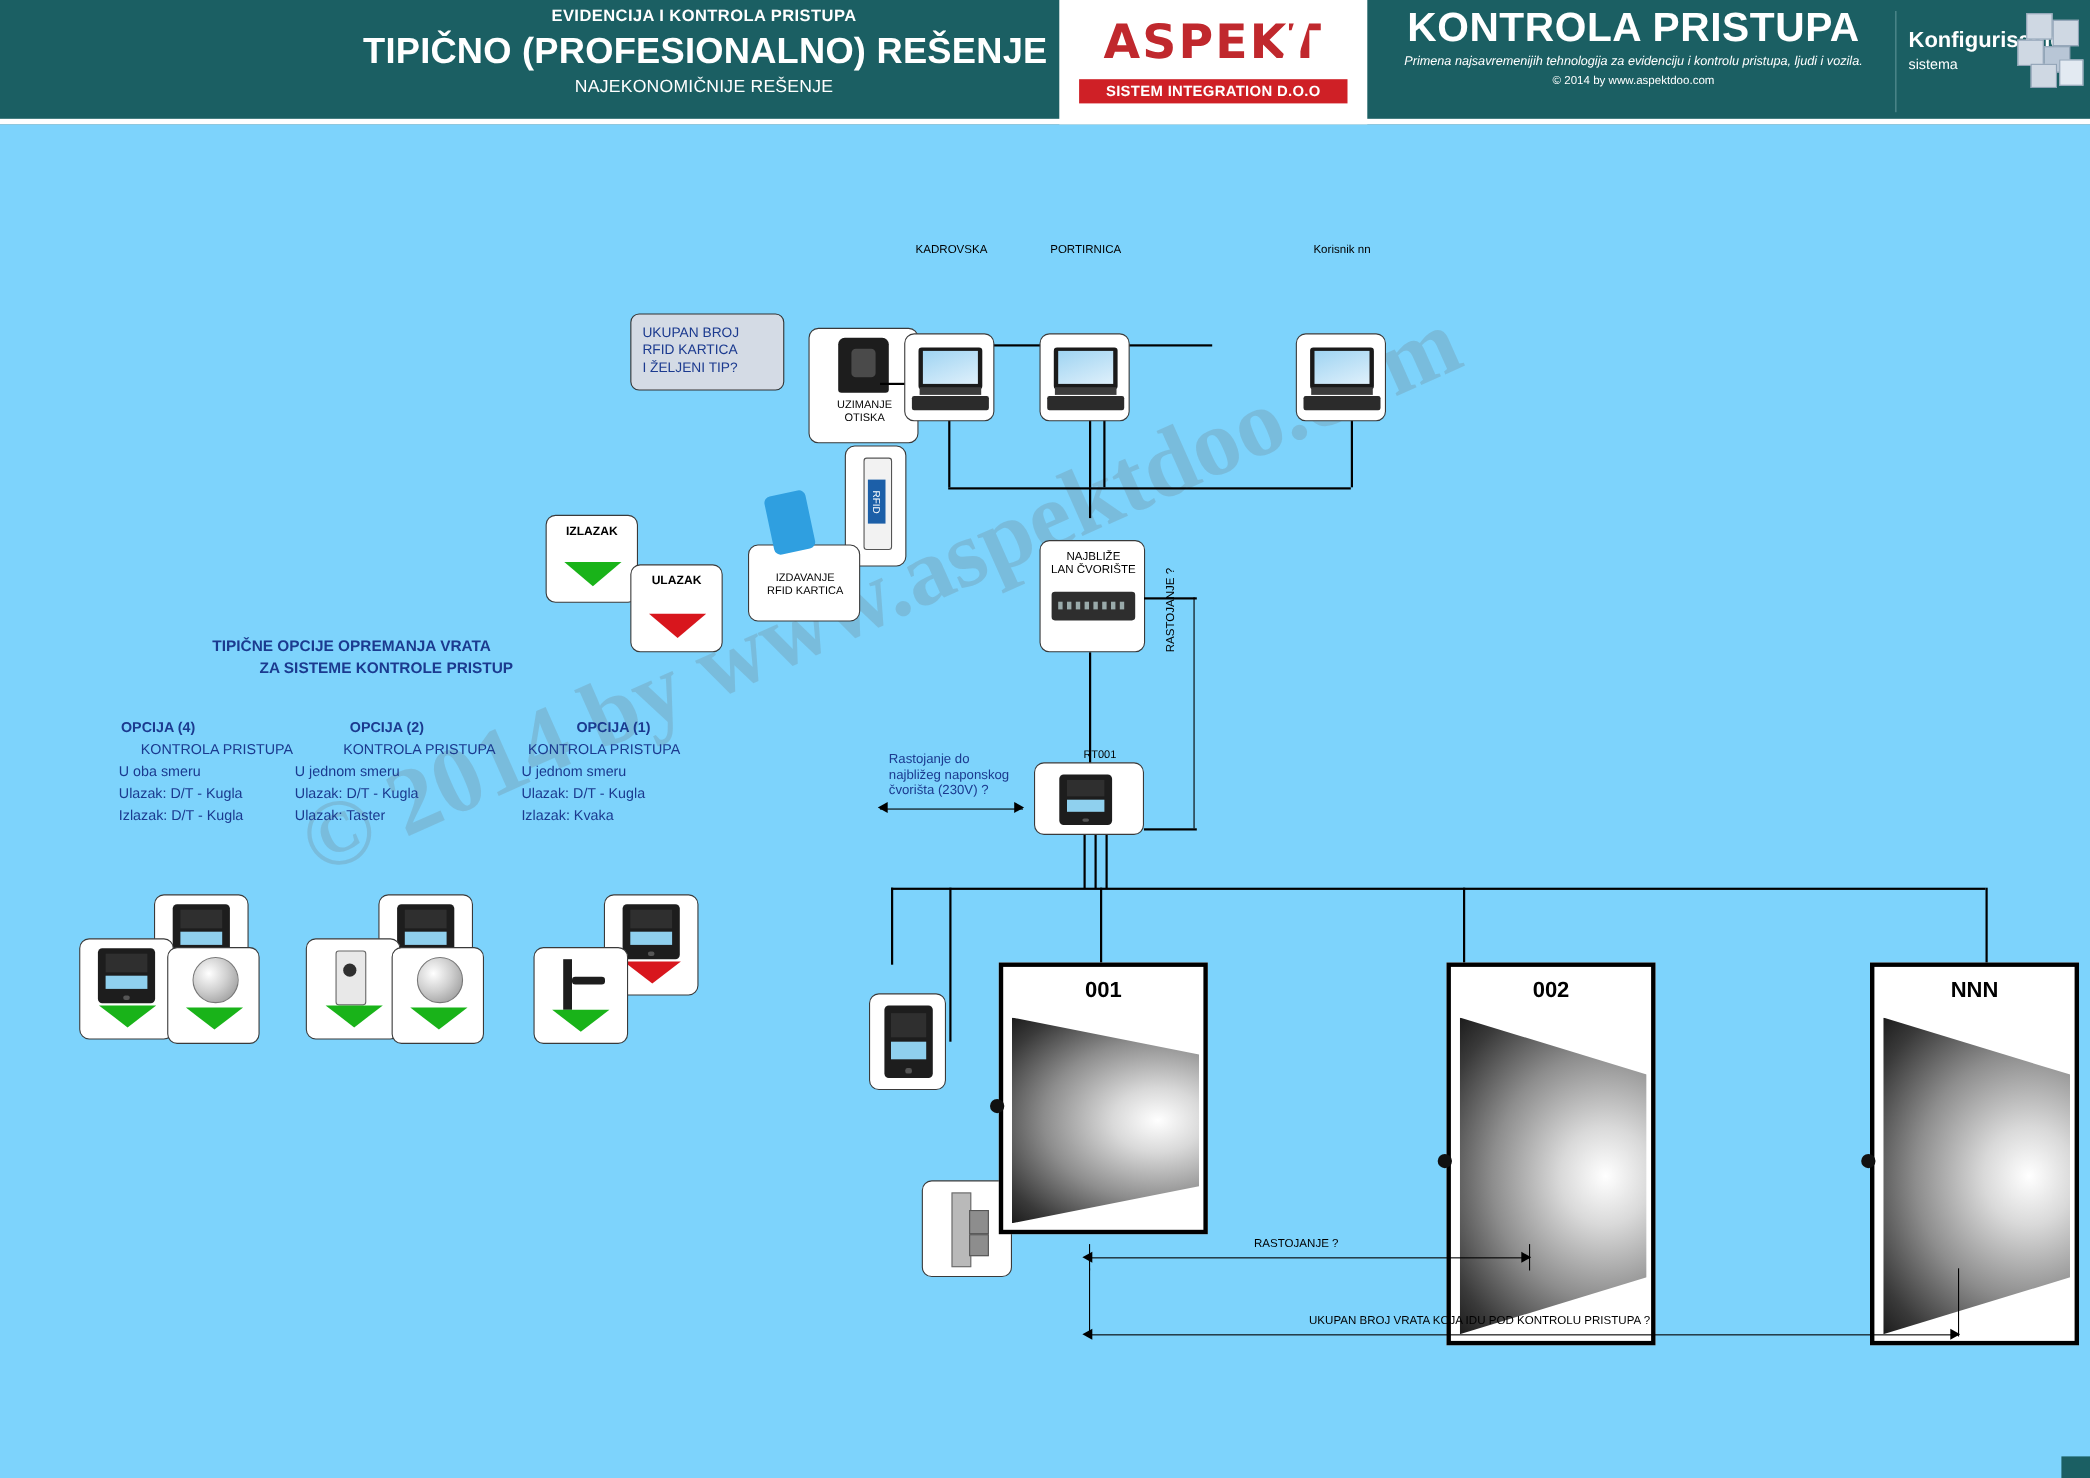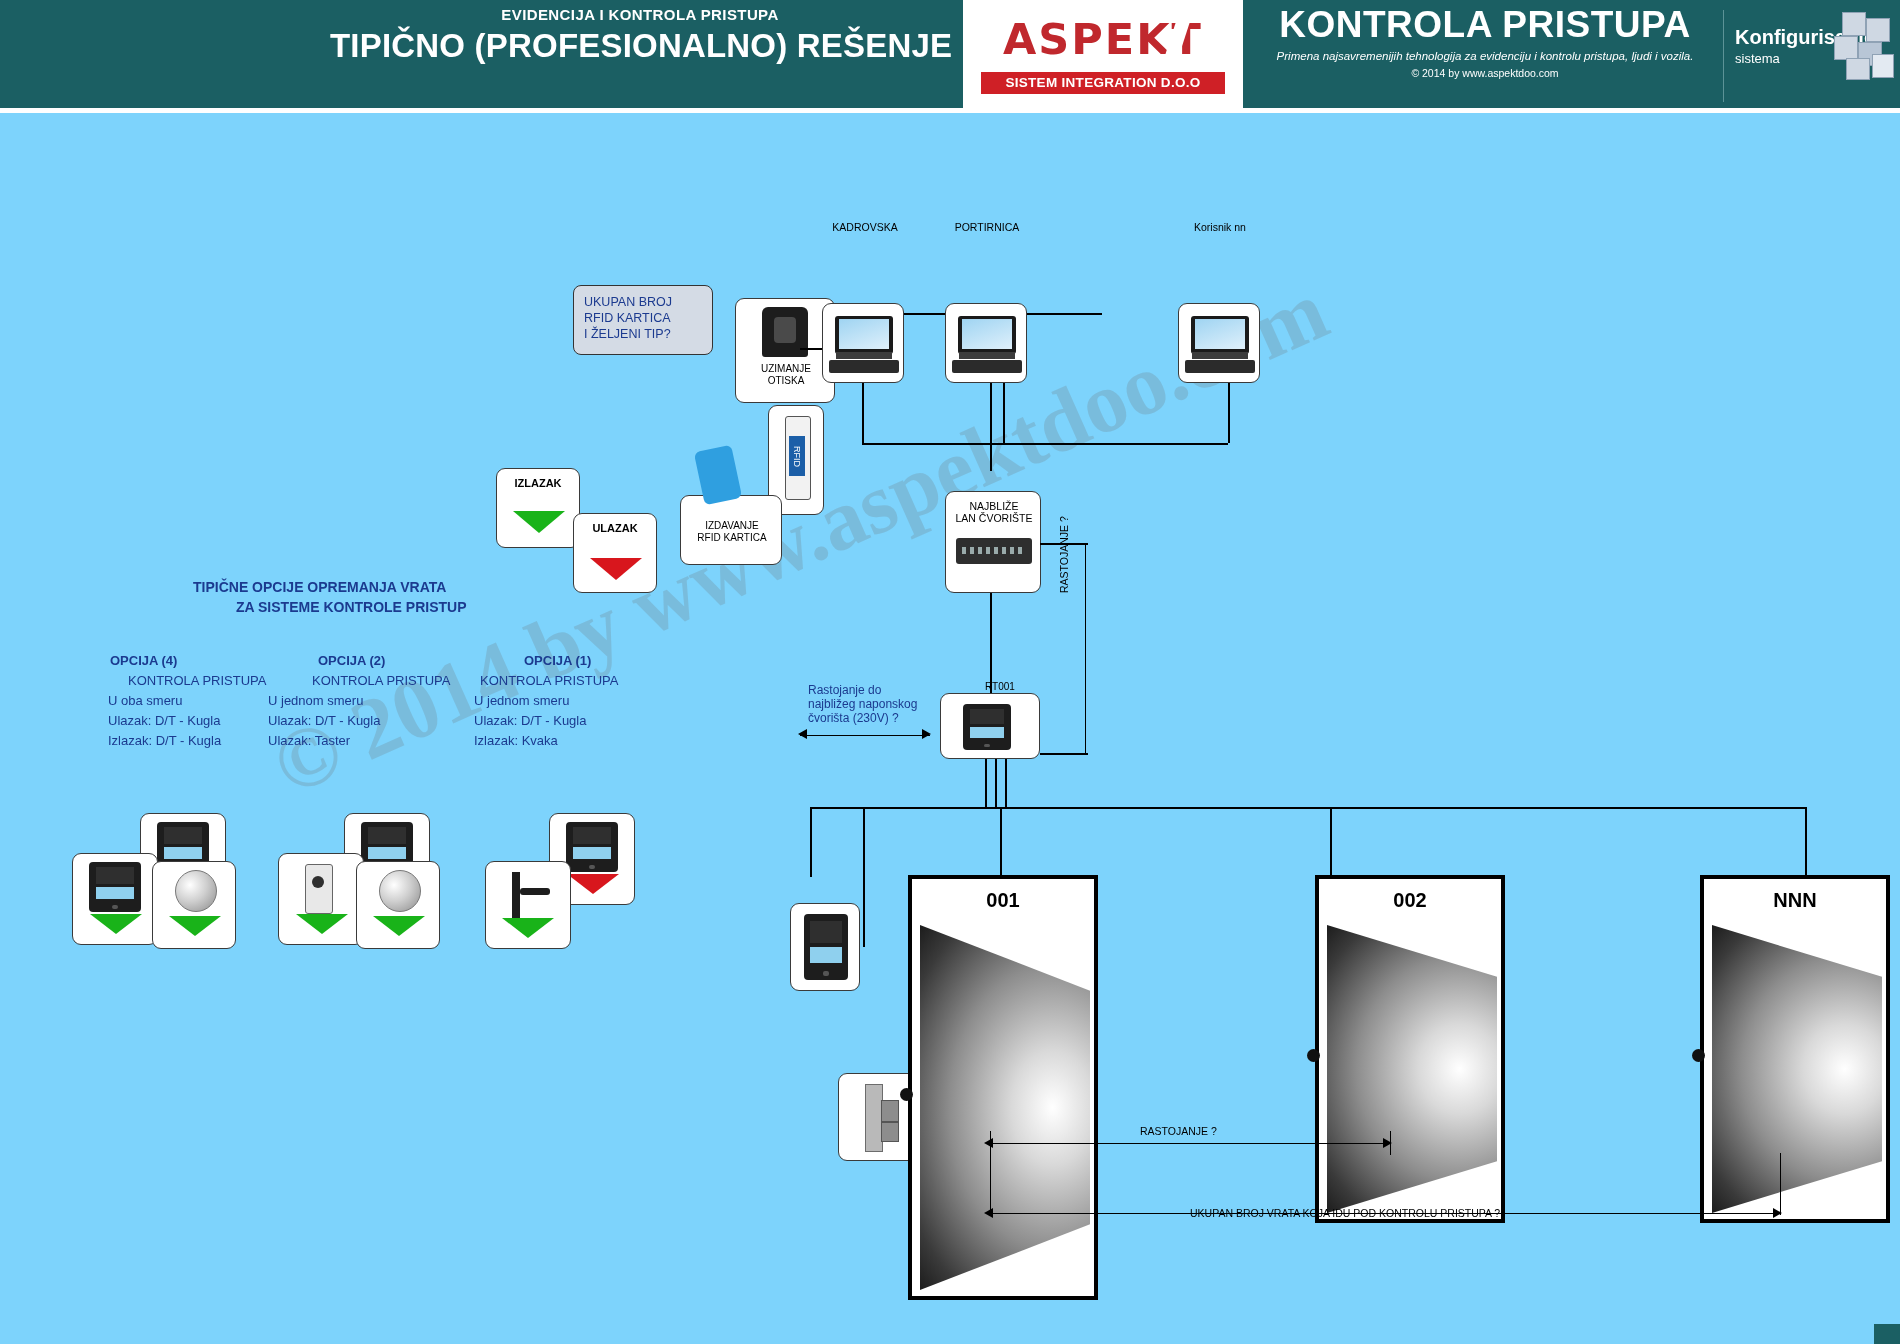--- a/index.html
+++ b/index.html
@@ -91,20 +91,21 @@
 </style>
 </head>
 <body>
 
 <div class="page">
 
   <div class="header">
     <div class="hdr-left">
       <div class="hdr-sub-top">EVIDENCIJA I KONTROLA PRISTUPA</div>
       <div class="hdr-title">TIPIČNO (PROFESIONALNO) REŠENJE</div>
+      <div class="hdr-sub-bot">NAJEKONOMIČNIJE REŠENJE</div>
     </div>
 
     <div class="logo-box">
       <div class="logo-aspekt">ASPEKT</div>
       <div class="logo-slash"></div>
       <div class="logo-bar">
         <span>SISTEM INTEGRATION D.O.O</span>
       </div>
     </div>
 
@@ -344,21 +345,21 @@
           <div class="dot"></div>
         </div>
     </div>
 
     <div class="node" style="left:838px;top:960px;width:82px;height:88px;">
       <div style="position:absolute;left:26px;top:10px;width:16px;height:66px;background:#b9b9b9;border:1px solid #6c6c6c;"></div>
       <div style="position:absolute;left:42px;top:26px;width:16px;height:20px;background:#8d8d8d;border:1px solid #555;"></div>
       <div style="position:absolute;left:42px;top:48px;width:16px;height:18px;background:#8d8d8d;border:1px solid #555;"></div>
     </div>
 
-    <div class="door" style="left:908px;top:762px;width:190px;height:425px;">
+    <div class="door" style="left:908px;top:762px;width:190px;height:247px;">
       <div class="num">001</div>
       <div class="leaf"></div>
       <div class="knob"></div>
     </div>
 
     <div class="door" style="left:1315px;top:762px;width:190px;height:348px;">
       <div class="num">002</div>
       <div class="leaf"></div>
       <div class="knob"></div>
     </div>
@@ -374,18 +375,18 @@
     <div class="tick" style="left:1390px;top:1018px;height:24px;"></div>
     <div style="position:absolute;left:984px;top:1025px;width:0;height:0;border-top:5px solid transparent;border-bottom:5px solid transparent;border-right:9px solid #000;"></div>
     <div style="position:absolute;left:1383px;top:1025px;width:0;height:0;border-top:5px solid transparent;border-bottom:5px solid transparent;border-left:9px solid #000;"></div>
     <div class="meas" style="left:1140px;top:1012px;">RASTOJANJE ?</div>
 
     <div class="meas-line" style="left:990px;top:1100px;width:790px;"></div>
     <div class="tick" style="left:990px;top:1040px;height:62px;"></div>
     <div class="tick" style="left:1780px;top:1040px;height:62px;"></div>
     <div style="position:absolute;left:984px;top:1095px;width:0;height:0;border-top:5px solid transparent;border-bottom:5px solid transparent;border-right:9px solid #000;"></div>
     <div style="position:absolute;left:1773px;top:1095px;width:0;height:0;border-top:5px solid transparent;border-bottom:5px solid transparent;border-left:9px solid #000;"></div>
-    <div class="meas" style="left:1190px;top:1082px;margin-top:12px;">UKUPAN BROJ VRATA KOJA IDU POD KONTROLU PRISTUPA ?</div>
+    <div class="meas" style="left:1190px;top:1082px;">UKUPAN BROJ VRATA KOJA IDU POD KONTROLU PRISTUPA ?</div>
 
   </div>
 
   <div class="corner"></div>
 </div>
 
 </body></html>

